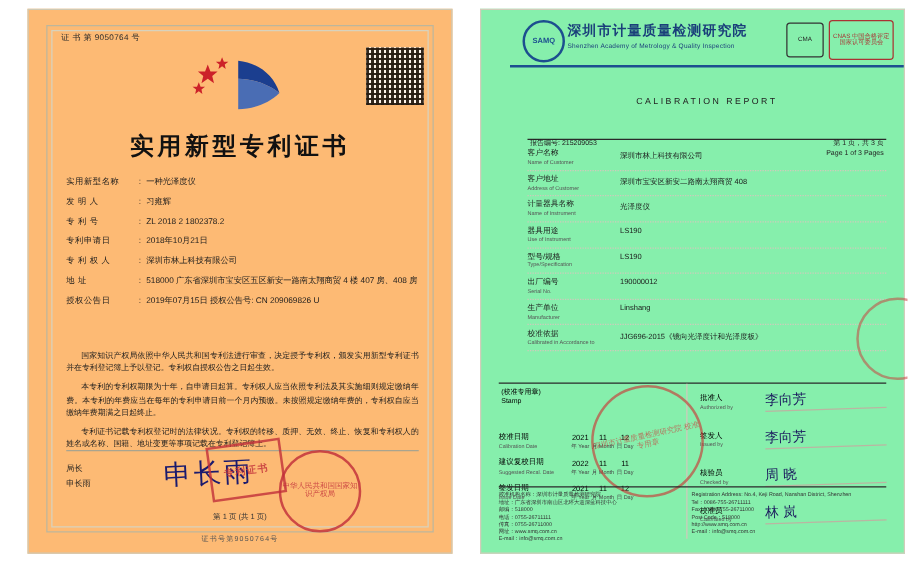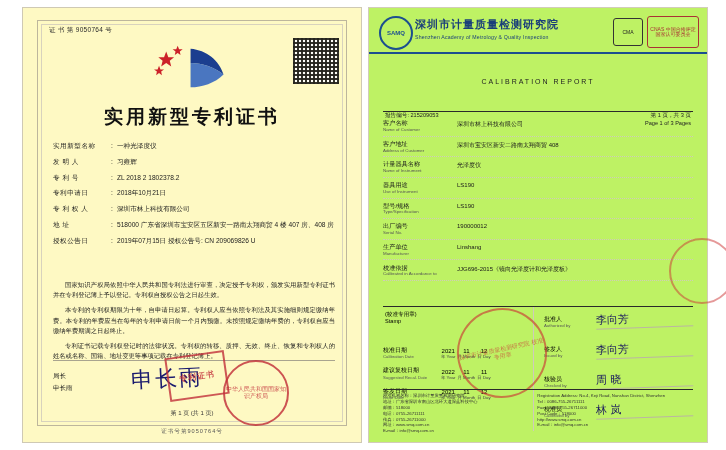--- a/index.html
+++ b/index.html
@@ -15,22 +15,22 @@
     display:flex;
     gap:6px;
     padding:0;
     box-sizing:border-box;
   }
 
   
   .cert{
     position:relative;
     width:340px;height:436px;
-    margin:7px 0 0 22px;
-    background:#fef9c3;
+    margin:7px 16px 0 22px;
+    background:#fdba74;
     border:1px solid #cfc9b4;
     box-sizing:border-box;
     padding-left:29px;
   }
   .cert-inner{
     position:absolute;
     left:14px;top:12px;right:14px;bottom:16px;
     border:1px solid #bdb69c;
     box-sizing:border-box;
   }
@@ -132,23 +132,24 @@
   .cert-foot{
     position:absolute;left:0;right:0;bottom:6px;
     text-align:center;font-size:5.6px;color:#555;letter-spacing:1px;
   }
 
   
   .report{
     position:relative;
     width:340px;height:436px;
     margin:7px 0 0 0;
-    background:#bef264;
+    background:#86efac;
     border:1px solid #d2ccba;
     box-sizing:border-box;
+    padding-left:23px;
   }
   .rpt-head{
     position:relative;
     height:46px;
     border-bottom:2px solid #1c4f8f;
     padding:5px 8px 0 8px;
     box-sizing:border-box;
   }
   .rpt-logo{
     position:absolute;left:10px;top:8px;

